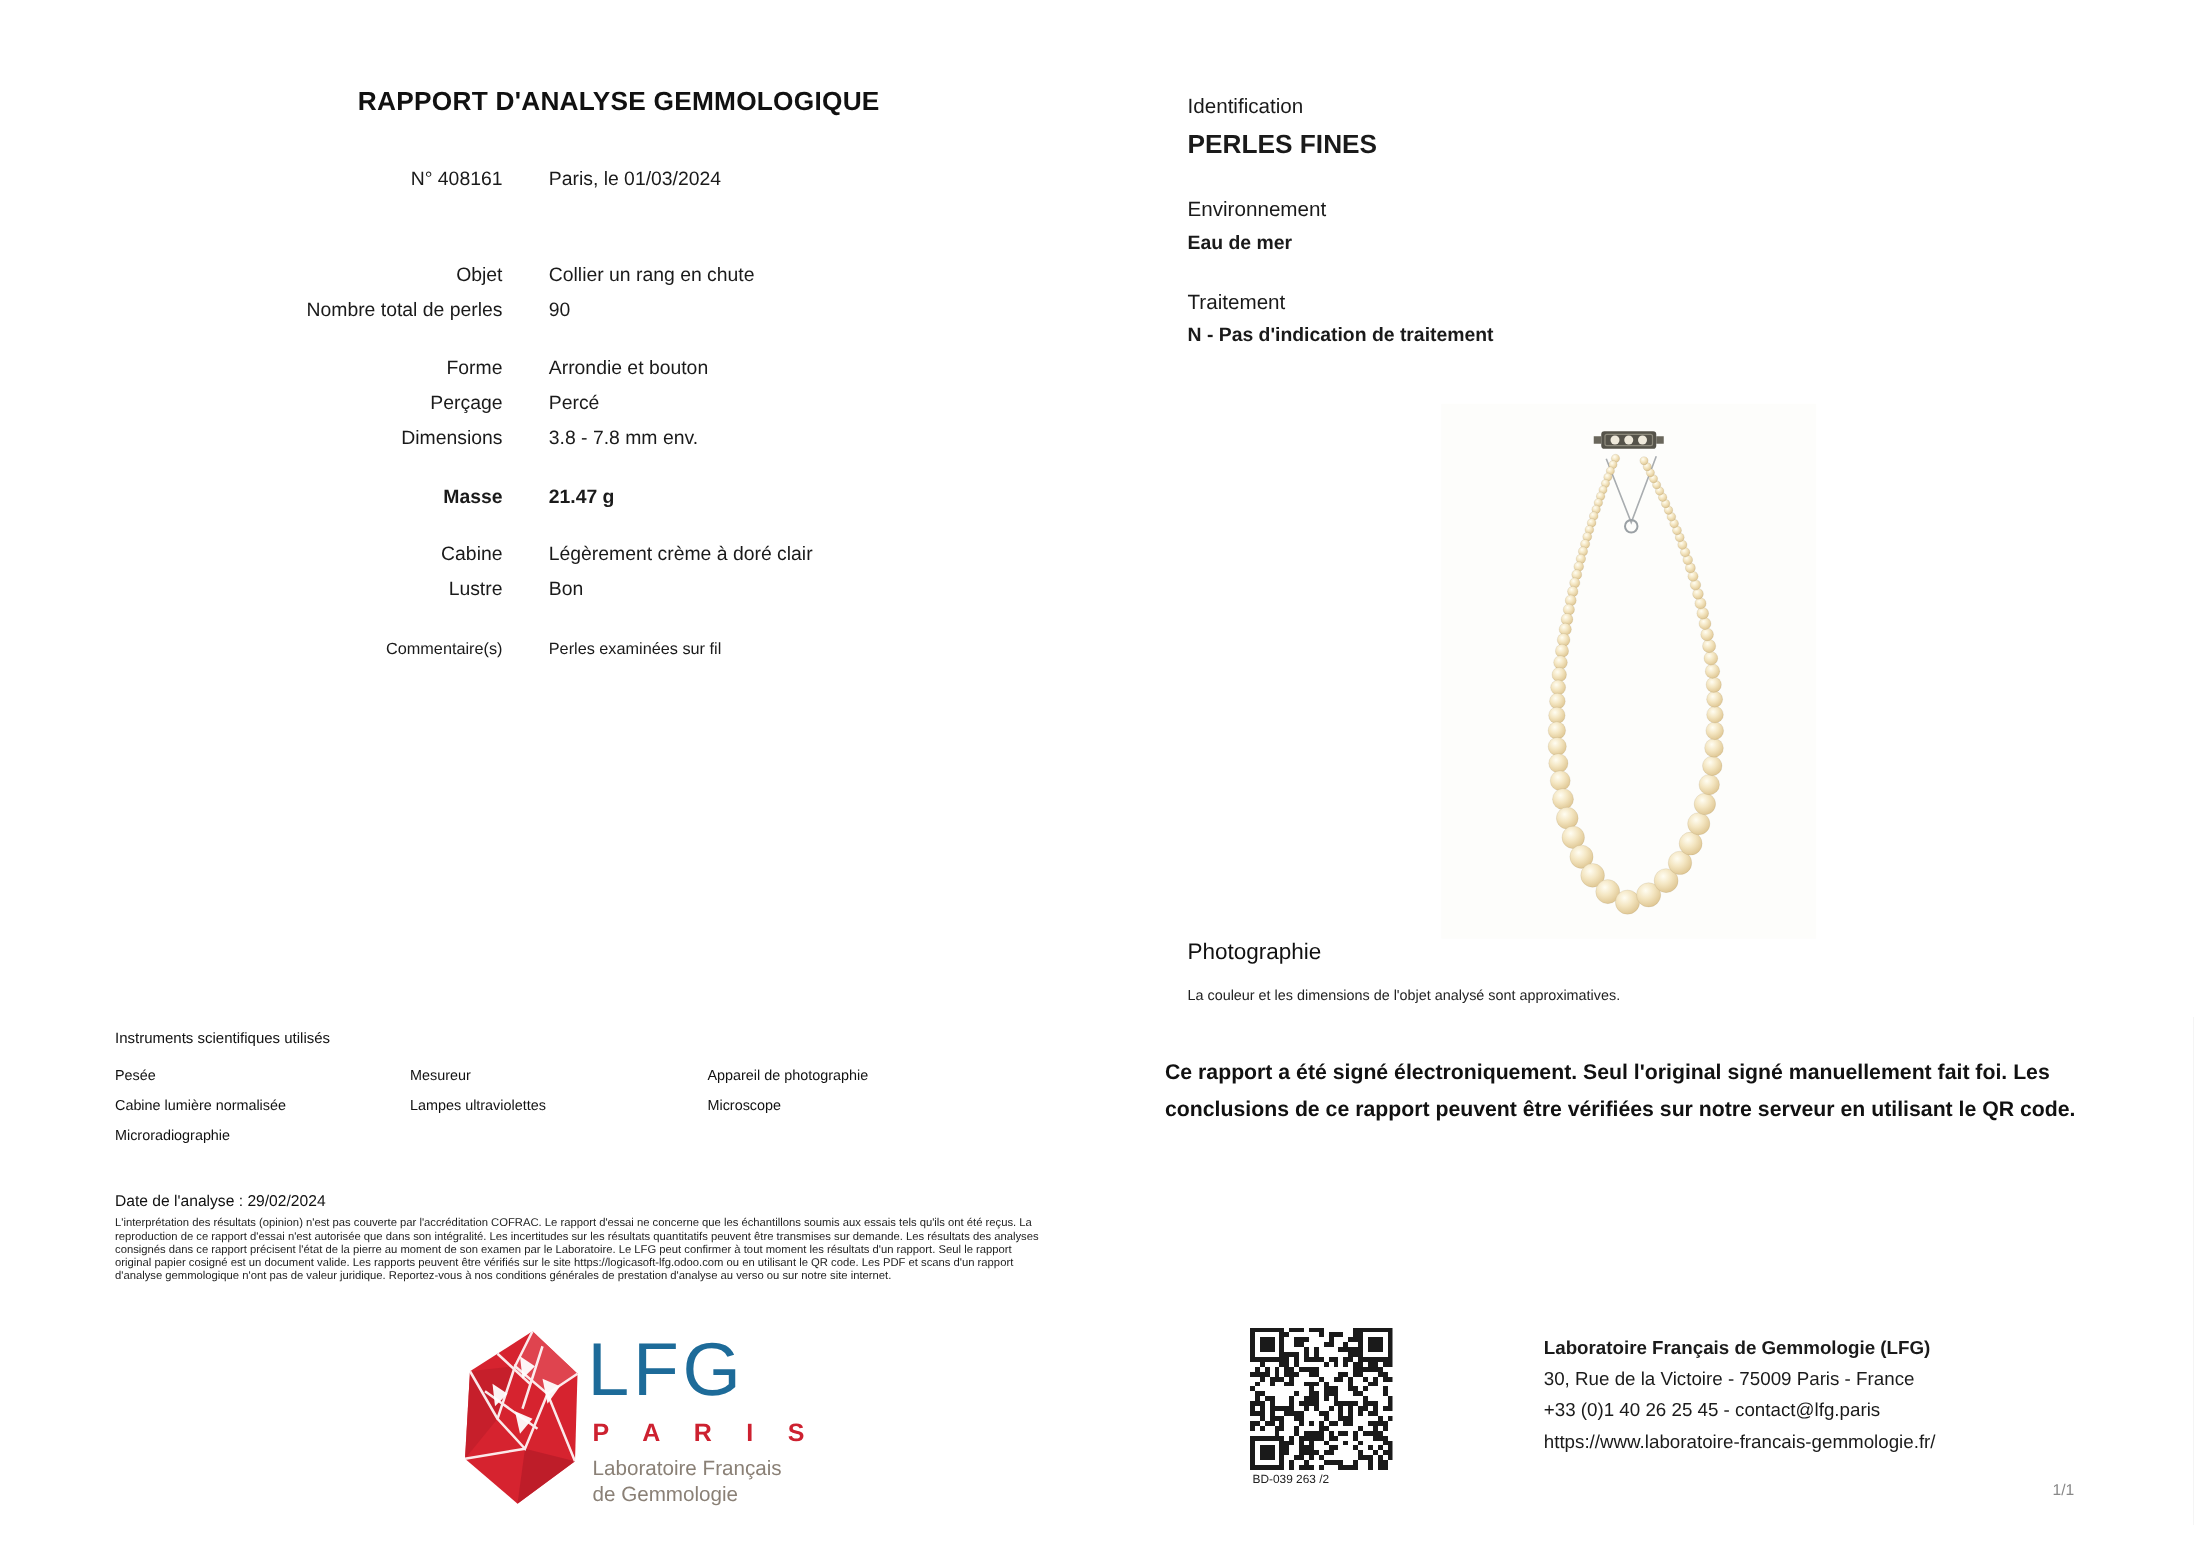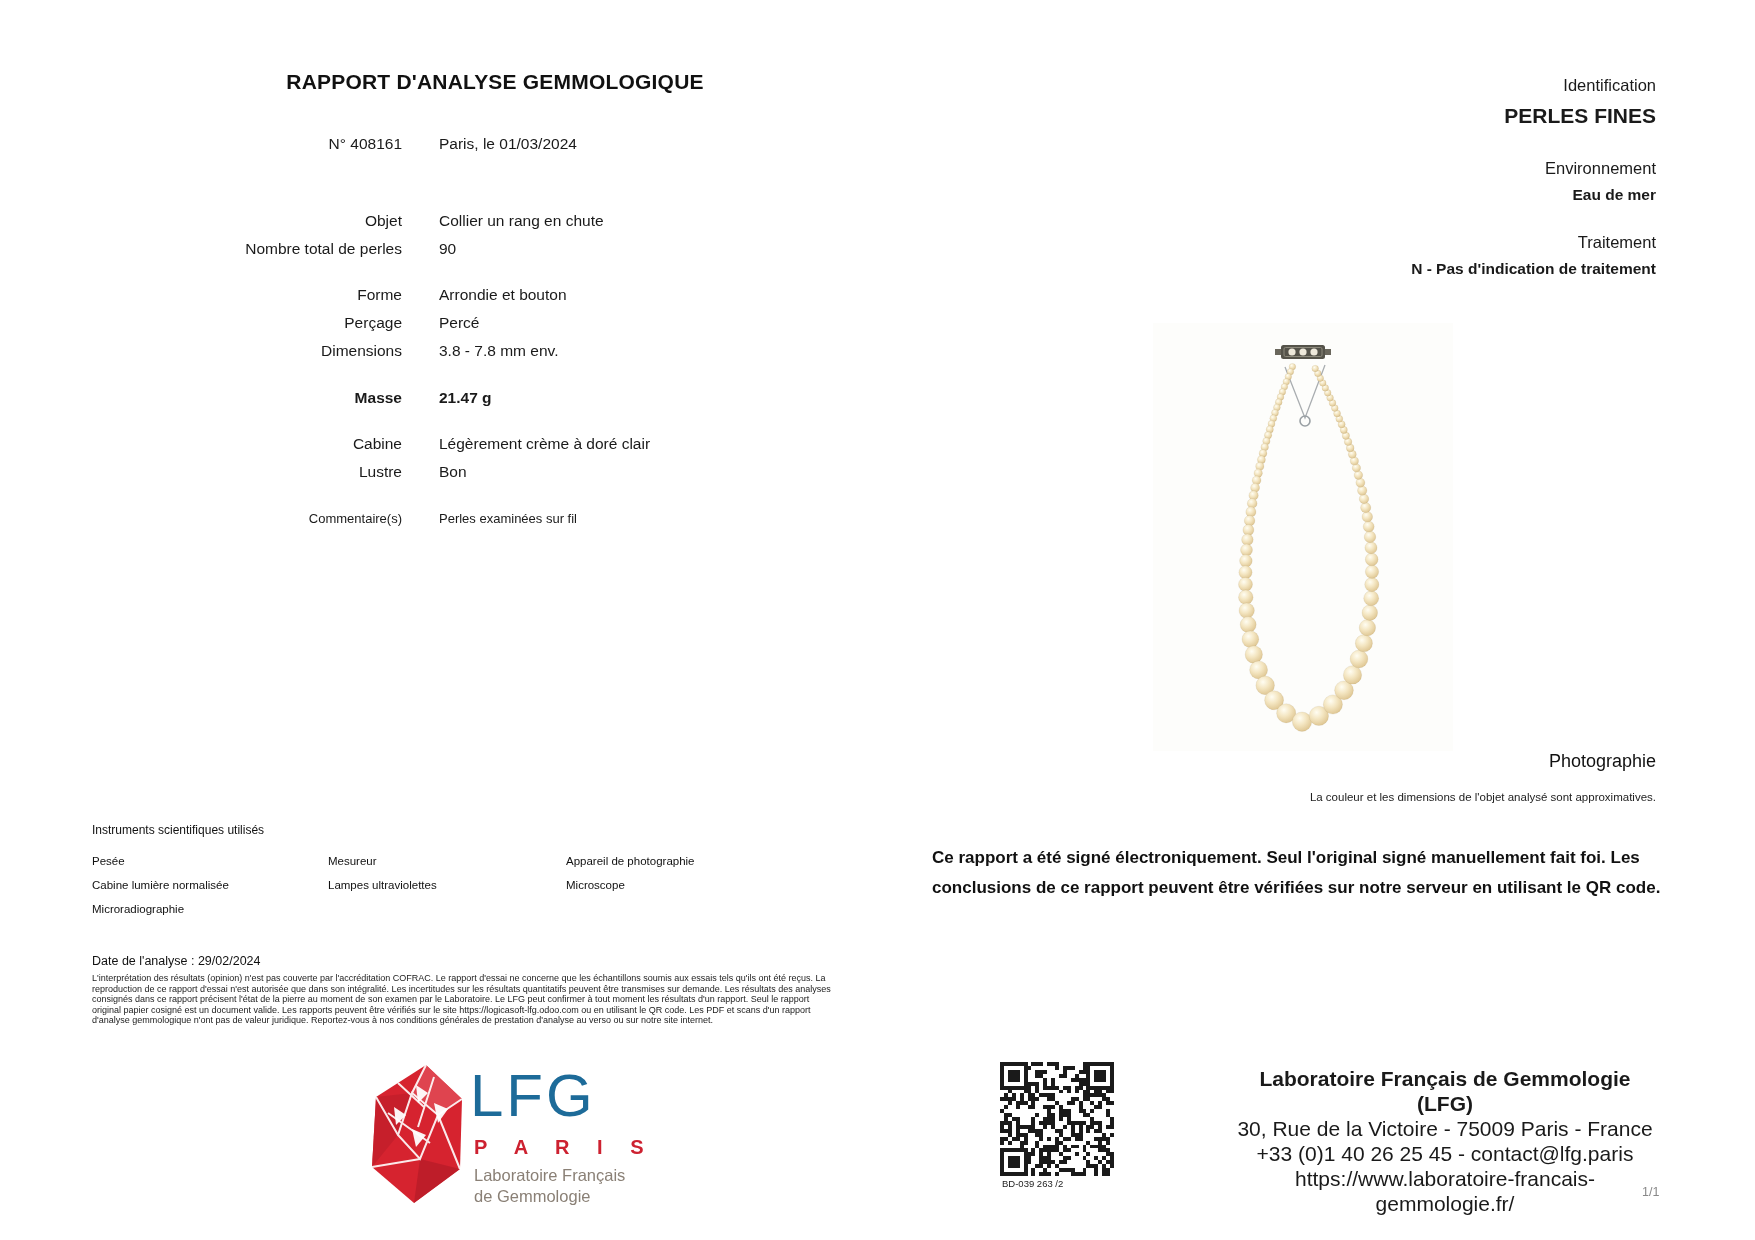--- a/index.html
+++ b/index.html
@@ -12,21 +12,21 @@
   
   .doc-title{left:155px;top:70px;width:680px;text-align:center;
     font-size:21px;font-weight:700;letter-spacing:.2px;color:#111;}
   .field-row{left:0;width:760px;display:grid;grid-template-columns:390px 1fr;column-gap:37px;
     font-size:15.5px;line-height:22px;padding-left:12px;}
   .field-row .lbl{text-align:right;}
   .field-row .val{text-align:left;}
   .field-row.bold{font-weight:700;}
   .field-row.small{font-size:13px;}
   
-  .rc{left:950px;width:706px;text-align:right;}
+  .rc{left:950px;width:706px;text-align:left;}
   .rc-h{font-size:16.5px;}
   .rc-v{font-size:15.5px;font-weight:700;}
   .rc-id{font-size:21px;font-weight:700;}
   .photo-box{left:1153px;top:323px;width:300px;height:428px;background:#fdfdfb;}
   .photo-caption{font-size:18px;color:#111;}
   .photo-note{font-size:11.5px;color:#222;}
   .signed-note{left:932px;top:843px;width:772px;font-size:17px;font-weight:700;
     line-height:30px;text-align:left;color:#111;}
   
   .instr-heading{left:92px;top:823px;font-size:12px;color:#111;}
@@ -38,21 +38,21 @@
     text-align:left;}
   
   .logo-hex{left:368px;top:1063px;width:96px;height:142px;}
   .logo-acronym{left:470px;top:1066px;font-size:60px;font-weight:400;color:#1d6b99;
     letter-spacing:3px;line-height:60px;}
   .logo-city{left:474px;top:1136px;font-size:20px;font-weight:700;color:#cd2130;
     letter-spacing:11px;}
   .logo-org{left:474px;top:1165px;font-size:16.5px;line-height:21px;color:#8a8076;}
   .qr-box{left:1000px;top:1062px;width:114px;height:114px;}
   .qr-label{left:1002px;top:1178px;font-size:9.5px;color:#222;}
-  .lab-block{left:1235px;top:1066px;width:420px;text-align:center;font-size:21px;line-height:25px;}
+  .lab-block{left:1235px;top:1066px;width:420px;font-size:15px;line-height:25px;}
   .lab-name{font-weight:700;}
   .page-num{left:1642px;top:1185px;font-size:12.5px;color:#888;}
 </style>
 </head>
 <body>
 
 <div class="page">
 
   <div class="abs doc-title">RAPPORT D'ANALYSE GEMMOLOGIQUE</div>
 

